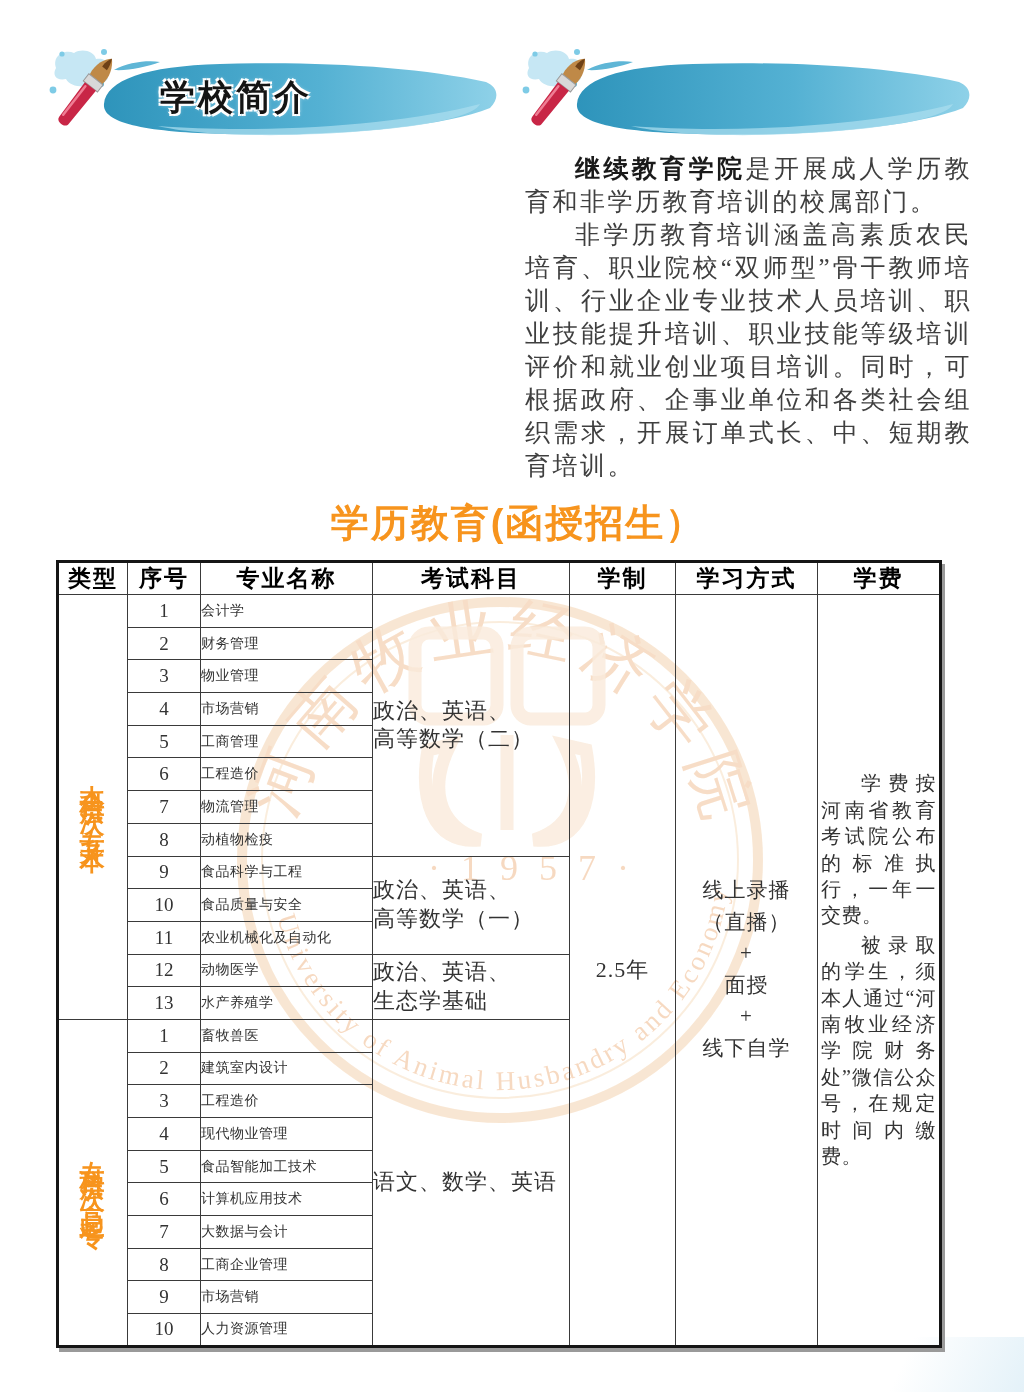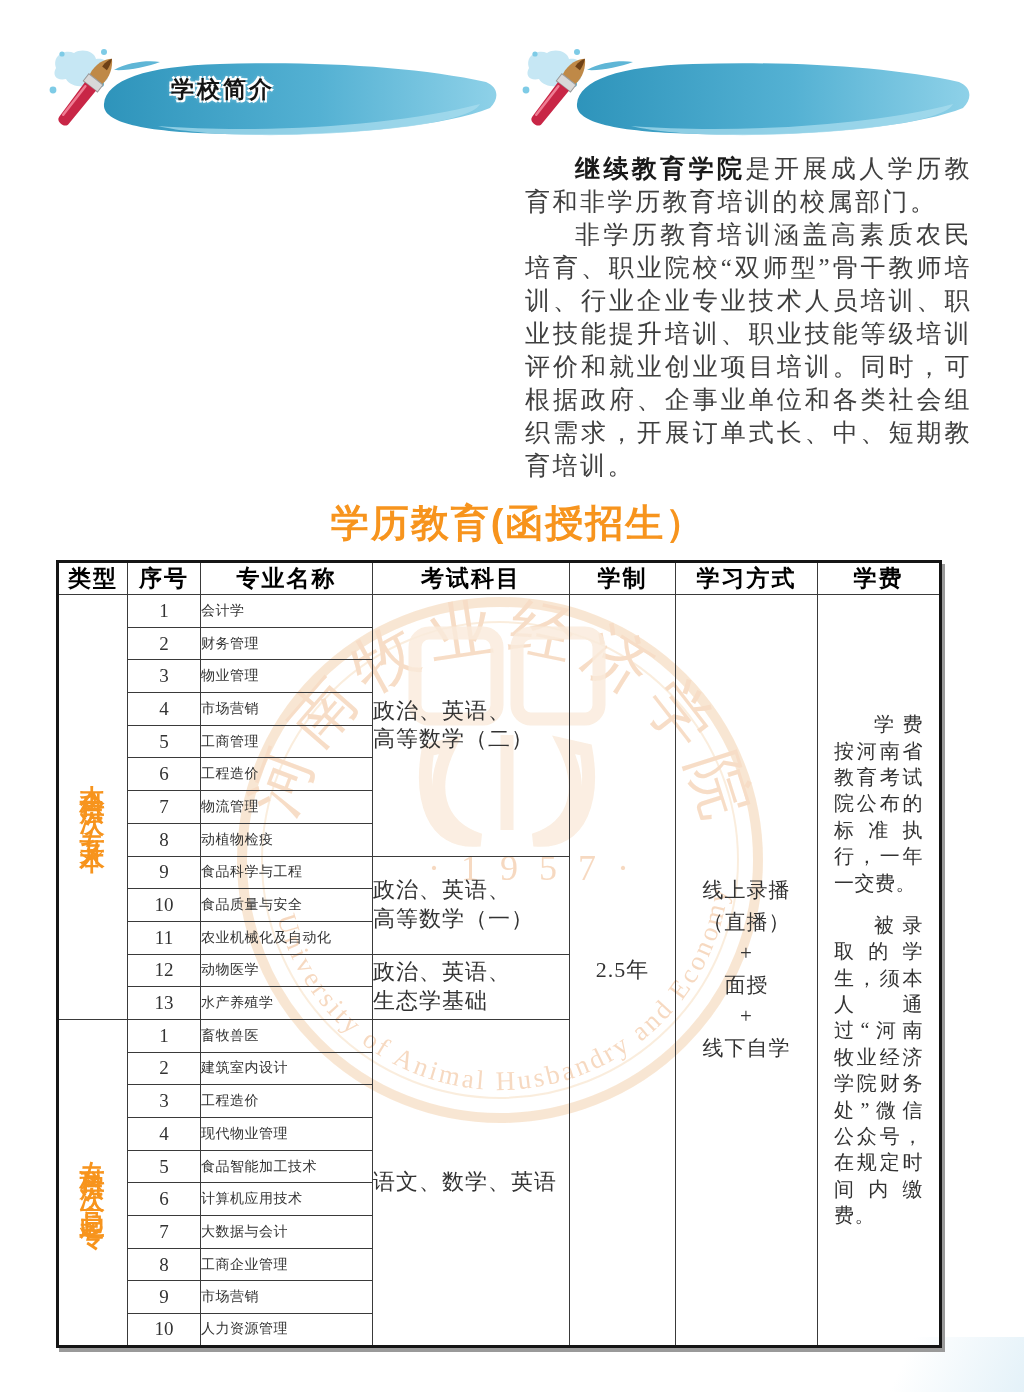--- a/index.html
+++ b/index.html
@@ -18,23 +18,23 @@
   
   .intro{
     position:absolute;top:50px;left:52px;width:920px;
     display:flex;gap:26px;
   }
   .intro-col{flex:1 1 0;min-width:0;}
   .banner{position:relative;height:94px;margin-bottom:8px;}
   .brush{position:absolute;left:36px;top:4px;}
   .paintbrush{position:absolute;left:-8px;top:-6px;}
   .banner-title{
-    position:absolute;left:119px;top:24px;
+    position:absolute;left:108px;top:24px;
     font-family:"Liberation Sans", sans-serif;
-    font-weight:800;font-size:23px;letter-spacing:3px;color:#141414;
+    font-weight:800;font-size:35px;letter-spacing:3px;color:#141414;
     text-shadow:-2px -2px 0 #fff,2px -2px 0 #fff,-2px 2px 0 #fff,2px 2px 0 #fff,0 0 5px #fff;
     white-space:nowrap;
   }
   .intro-col p{
     margin:0;
     font-size:25px;line-height:33px;letter-spacing:2.5px;
     text-align:justify;text-indent:2em;color:#3f3f3f;
   }
   .lead{font-family:"Liberation Sans", sans-serif;font-weight:700;color:#1a1a1a;}
   
@@ -61,21 +61,21 @@
     font-family:"Liberation Sans", sans-serif;
     font-weight:700;font-size:23px;letter-spacing:2px;color:#000;
     text-align:center;
   }
   .num-cell{font-size:19px;text-align:center;color:#333;}
   .major-cell{font-size:14px;padding-left:30px;color:#333;letter-spacing:0.5px;}
   .exam-cell{font-size:22px;text-align:left;white-space:pre-line;line-height:1.3;color:#333;letter-spacing:1px;}
   .duration-cell{font-size:22px;text-align:center;color:#333;letter-spacing:1px;}
   .mode-cell{font-size:21px;text-align:center;white-space:pre-line;line-height:1.5;color:#333;letter-spacing:1px;}
   .tuition-cell{font-size:20px;padding:0 5px;vertical-align:middle;color:#333;}
-  .tuition-cell p{margin:16px;text-indent:2em;line-height:1.32;text-align:justify;letter-spacing:0.5px;}
+  .tuition-cell p{margin:3px;text-indent:2em;line-height:1.32;text-align:justify;letter-spacing:0.5px;}
   .tuition-cell p + p{margin-top:2px;}
   .type-cell{text-align:center;vertical-align:middle;}
   .v-label{
     display:inline-block;
     writing-mode:vertical-rl;
     font-family:"Liberation Sans", sans-serif;
     font-weight:700;font-size:25px;letter-spacing:9px;
     color:#f7941d;
   }
   

